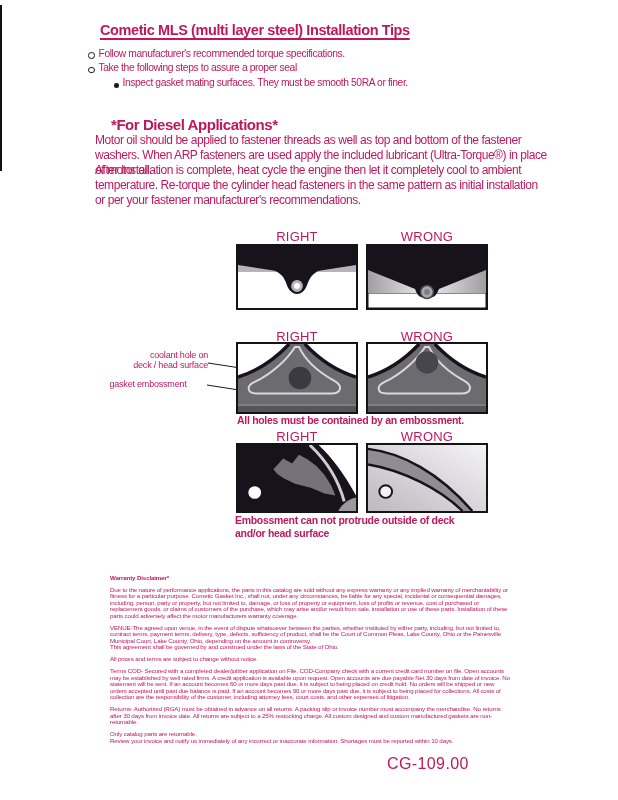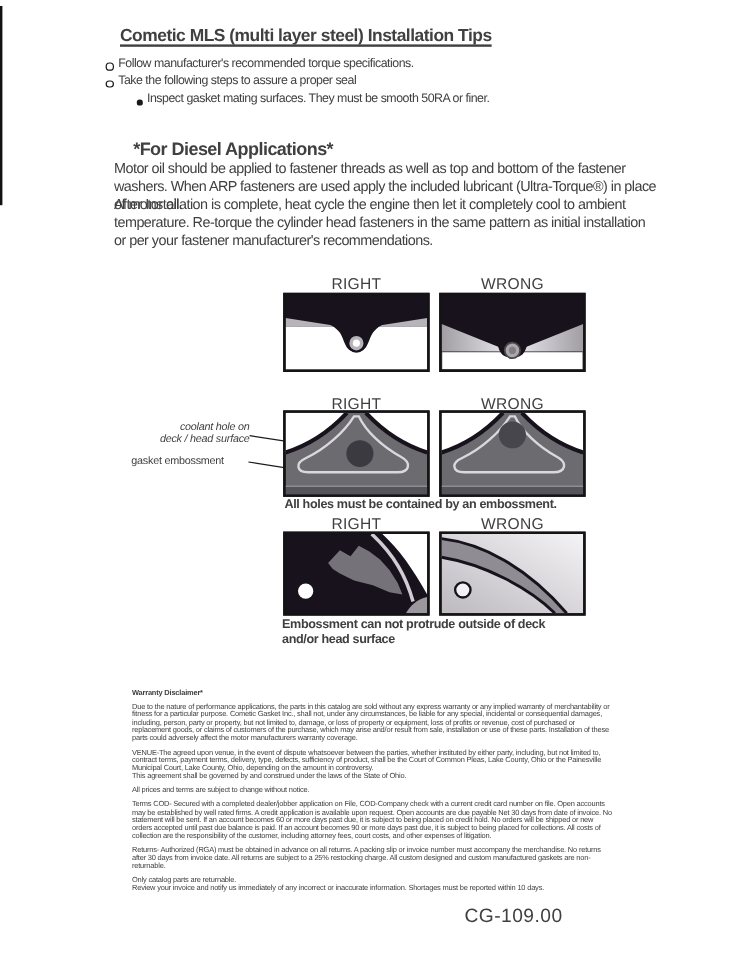--- a/index.html
+++ b/index.html
@@ -1,18 +1,18 @@
 <!DOCTYPE html>
 <html><head>
 <meta charset="utf-8">
 <style>
   html,body{margin:0;padding:0;background:#ffffff;}
   .page{
     position:relative;width:618px;height:800px;background:#ffffff;overflow:hidden;
-    font-family:"Liberation Sans","DejaVu Sans",sans-serif;color:#404040;
+    font-family:"Liberation Sans","DejaVu Sans",sans-serif;color:#be185d;
   }
   .edge-artifact{position:absolute;left:0;top:5px;width:2px;height:166px;background:#121212;}
   .doc-title{
     position:absolute;left:100px;top:22px;font-size:14.5px;font-weight:bold;letter-spacing:-0.4px;
     text-decoration:underline;text-underline-offset:3px;text-decoration-thickness:1.5px;white-space:nowrap;
   }
   .tips{position:absolute;left:88px;top:44px;font-size:10.3px;letter-spacing:-0.4px;}
   .tip-row{display:flex;align-items:flex-end;height:14.6px;white-space:nowrap;}
   .tip-row.indent{margin-left:26px;}
   .marker{flex:0 0 auto;margin-right:4px;}
@@ -93,21 +93,21 @@
       <polygon points="120,24 62,47 120,47" fill="url(#gwR)"></polygon>
       <path d="M0,0 H120 V20 C100,22 87,24 77,33 C70,41 74,52 60,52 C46,52 50,41 43,33 C33,24 20,22 0,20 Z" fill="#18121c"></path>
       <circle cx="60" cy="46" r="6.5" fill="#aaa7ad" stroke="#4a474d" stroke-width="1.5"></circle>
       <circle cx="60" cy="46" r="3" fill="#807d83"></circle>
     </svg>
   </div>
 
   <div class="diag-label" style="left:236px;top:329px;">RIGHT</div>
   <div class="diag-label" style="left:366px;top:329px;">WRONG</div>
 
-  <div class="ann pre" style="top:351px;font-style:italic;">coolant hole on
+  <div class="ann pre" style="top:351px;">coolant hole on
 deck / head surface</div>
   <div class="ann" style="top:380px;text-align:center;">gasket embossment</div>
   <svg class="pointer-overlay" viewBox="0 0 110 46">
     <line x1="4" y1="9" x2="95" y2="23" stroke="#1a1a1a" stroke-width="1"></line>
     <line x1="3" y1="31" x2="54" y2="39" stroke="#1a1a1a" stroke-width="1"></line>
   </svg>
 
   <div class="art" style="left:236px;top:342px;height:72px;">
     <svg viewBox="0 0 120 70" preserveAspectRatio="none">
       <rect x="0" y="0" width="120" height="70" fill="#6c6b70"></rect>

